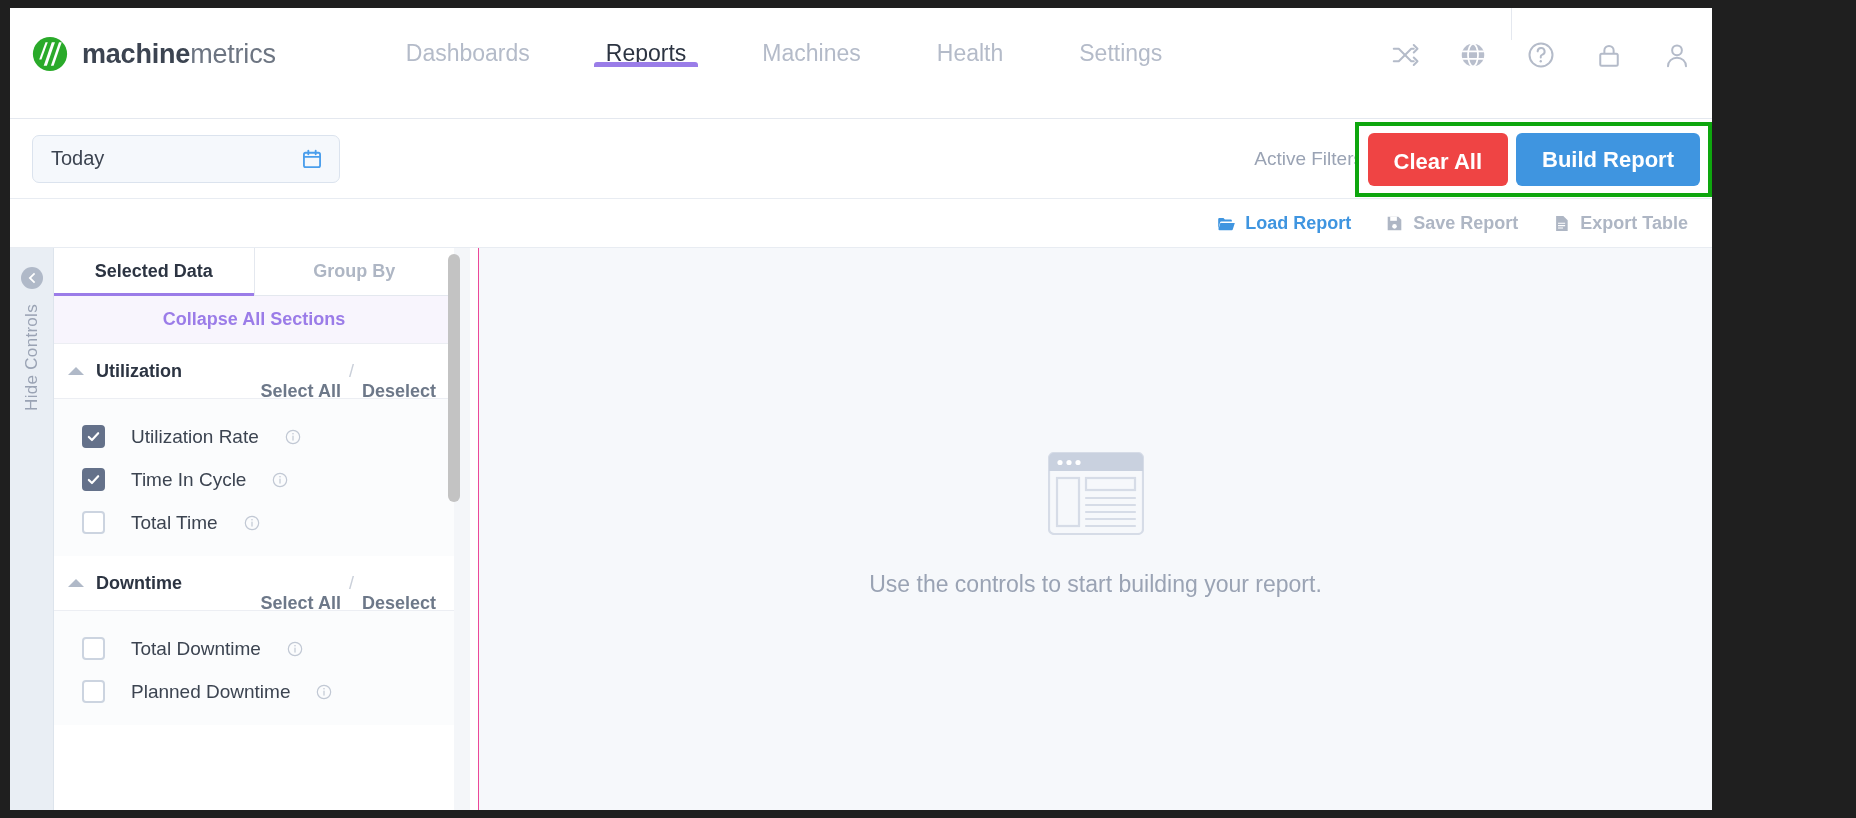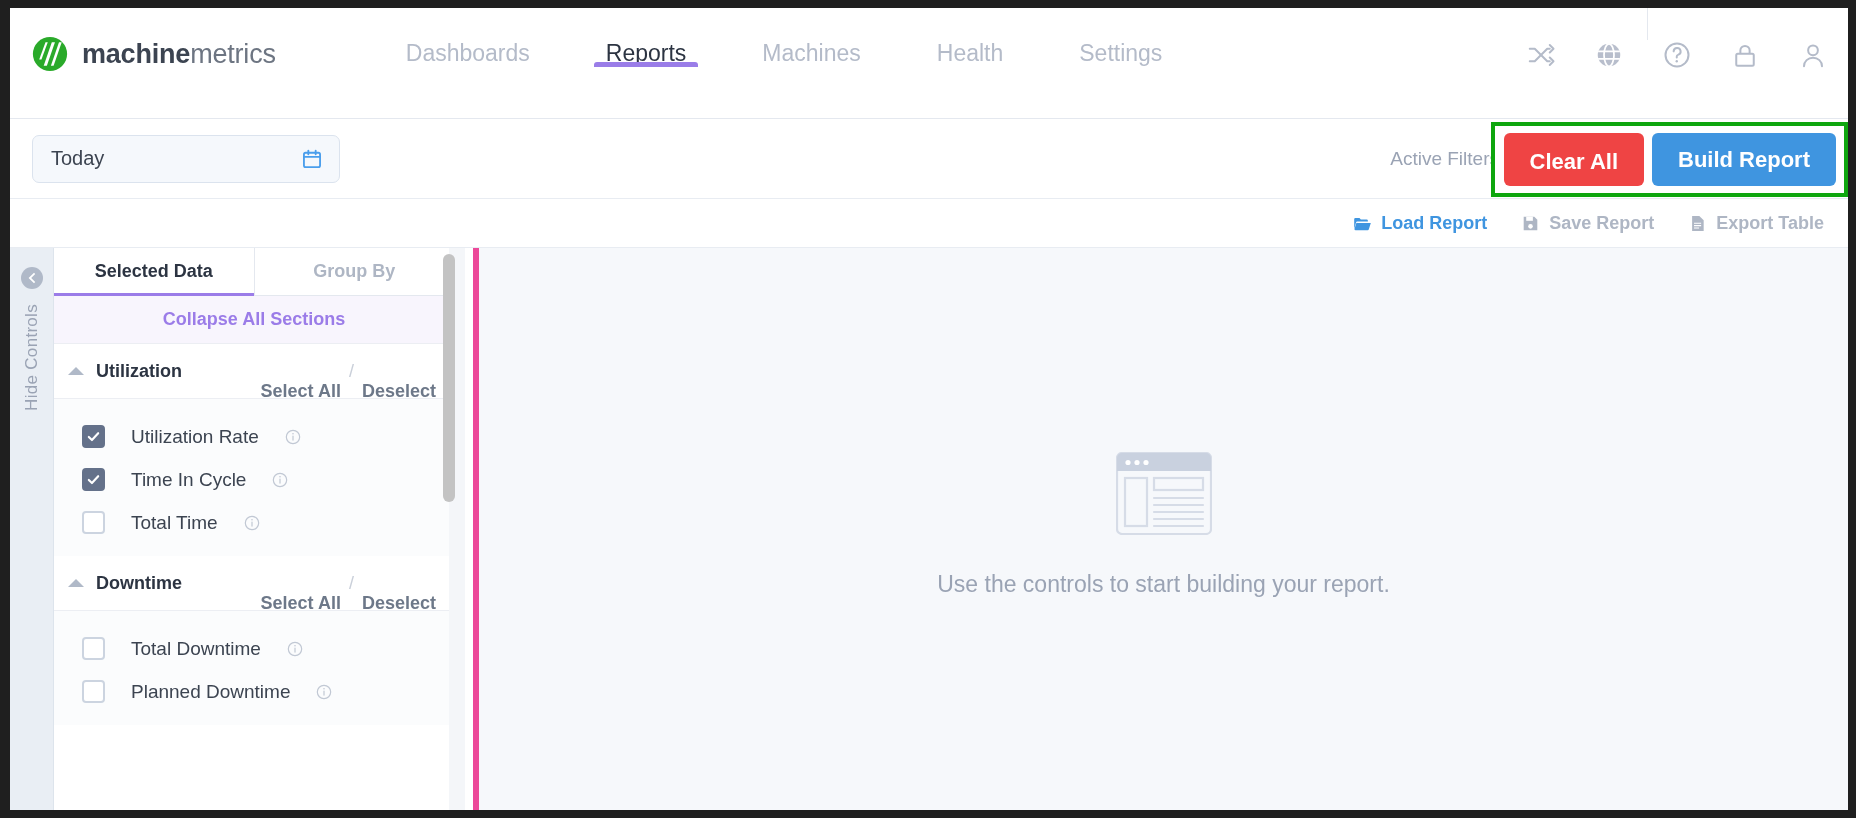--- a/index.html
+++ b/index.html
@@ -5,21 +5,21 @@
   * { box-sizing: border-box; margin: 0; padding: 0; }
   html, body {
     width: 1856px; height: 818px;
     font-family: "Liberation Sans", sans-serif;
     background: #1f1f1f;
     overflow: hidden;
   }
   .screen {
     position: absolute;
     left: 10px; top: 8px;
-    width: 1838px; height: 802px;
+    width: 1702px; height: 802px;
     background: #ffffff;
     overflow: hidden;
   }
 
   
   .header {
     position: relative;
     height: 111px;
     background: #ffffff;
     border-bottom: 1px solid #e4e8ef;
@@ -141,21 +141,21 @@
   }
   .hc-circle { width: 24px; height: 24px; color: #b0b9c8; }
   .hc-label {
     writing-mode: vertical-rl; transform: rotate(180deg);
     font-size: 17px; color: #9aa3b4; letter-spacing: 0.3px;
   }
 
   .panel {
     width: 425px; flex: none;
     background: #ffffff;
-    border-right: 6px solid #ec4899;
+    border-right: 1px solid #ec4899;
     display: flex; flex-direction: column;
     position: relative;
   }
   .panel-scrollarea {
     flex: 1; overflow: hidden; position: relative;
     width: 400px;
   }
   .tabs { display: flex; height: 48px; border-bottom: 1px solid #e4e8ef; }
   .tab {
     flex: 1; display: flex; align-items: center; justify-content: center;

